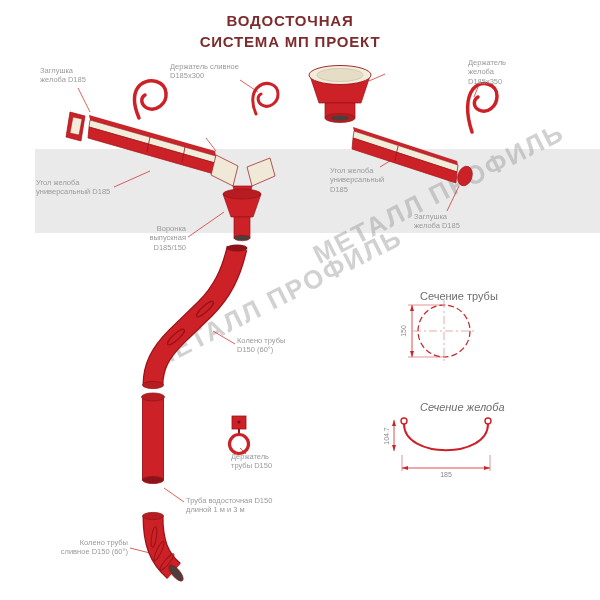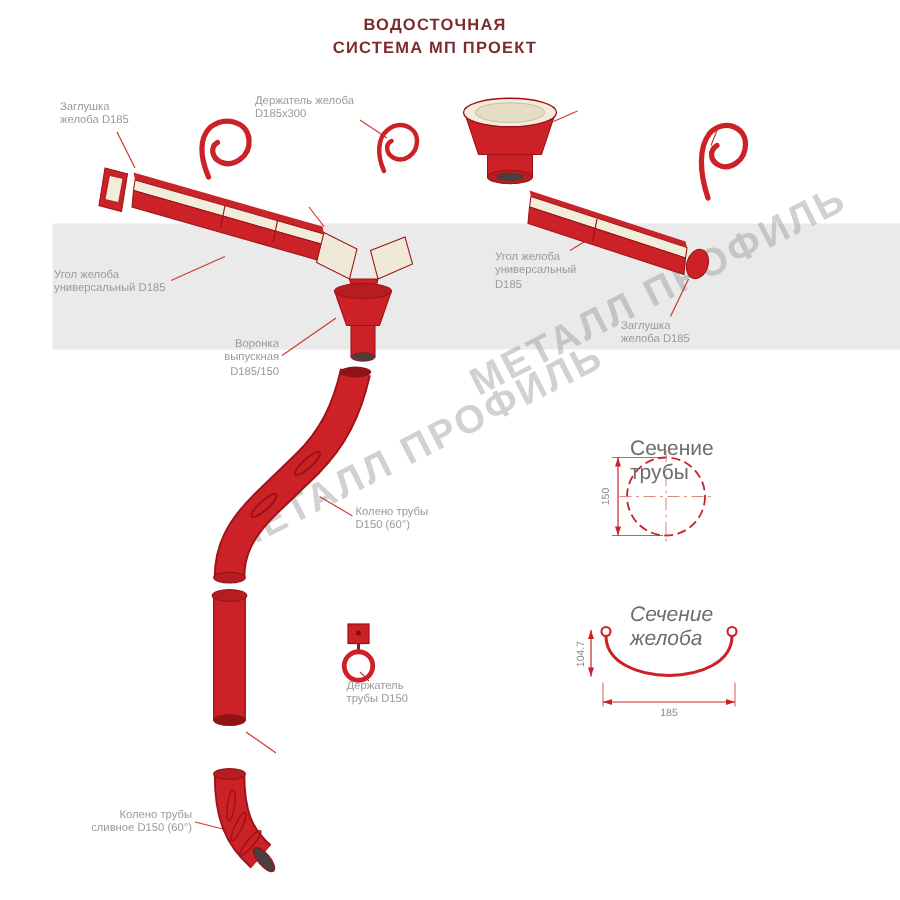--- a/index.html
+++ b/index.html
@@ -10,28 +10,28 @@
   .band { position:absolute; left:35px; top:149px; width:565px; height:84px; background:#eaeaea; }
   .watermark {
     position:absolute; color:#9a9a9a; opacity:0.45; font-weight:bold;
     font-size:26px; letter-spacing:2px; transform:rotate(-27deg);
     white-space:nowrap; pointer-events:none;
   }
   .wm1 { left:138px; top:283px; }
   .wm2 { left:300px; top:178px; }
   .title {
     position:absolute; left:140px; top:10px; width:300px; text-align:center;
-    color:#7d2b2c; font-weight:bold; font-size:11px; letter-spacing:0.8px; line-height:1.4;
+    color:#7d2b2c; font-weight:bold; font-size:15px; letter-spacing:0.8px; line-height:1.4;
   }
   .title span { display:block; }
   .lbl {
     position:absolute; font-size:7.5px; line-height:1.25; color:#9a9a9a;
   }
   .lbl.right { text-align:right; }
-  .section-title { position:absolute; font-size:14px; color:#6e6e6e; }
+  .section-title { position:absolute; font-size:11px; color:#6e6e6e; }
   svg.diagram { position:absolute; left:0; top:0; }
   svg text { font-family:"Liberation Sans", sans-serif; }
 </style>
 </head>
 <body>
 
 <div class="canvas">
 
   <div class="band"></div>
 
@@ -171,25 +171,27 @@
       <text transform="rotate(-90 389 436)" x="389" y="436" font-size="7" fill="#8a8a8a" text-anchor="middle">104.7</text>
     </g>
   </svg>
 
   <div class="title">
     <span>ВОДОСТОЧНАЯ</span>
     <span>СИСТЕМА МП ПРОЕКТ</span>
   </div>
 
   <div class="lbl" style="left:40px; top:66px; width:56px;">Заглушка желоба D185</div>
-  <div class="lbl" style="left:170px; top:62px; width:72px;">Держатель желоба D185х300</div>
+  <div class="lbl" style="left:170px; top:62px; width:72px;">Держатель сливное D185х300</div>
+  <div class="lbl" style="left:468px; top:58px; width:52px;">Держатель желоба D185х350</div>
   <div class="lbl" style="left:36px; top:178px; width:80px;">Угол желоба универсальный D185</div>
   <div class="lbl" style="left:330px; top:166px; width:58px;">Угол желоба универсальный D185</div>
   <div class="lbl" style="left:414px; top:212px; width:56px;">Заглушка желоба D185</div>
   <div class="lbl right" style="left:128px; top:224px; width:58px;">Воронка выпускная D185/150</div>
   <div class="lbl" style="left:237px; top:336px; width:56px;">Колено трубы D150 (60°)</div>
   <div class="lbl" style="left:231px; top:452px; width:52px;">Держатель трубы D150</div>
+  <div class="lbl" style="left:186px; top:496px; width:100px;">Труба водосточная D150 длиной 1 м и 3 м</div>
   <div class="lbl right" style="left:52px; top:538px; width:76px;">Колено трубы сливное D150 (60°)</div>
 
   <div class="section-title" style="left:420px; top:290px; width:90px;">Сечение трубы</div>
   <div class="section-title" style="left:420px; top:401px; width:90px;font-style:italic;">Сечение желоба</div>
 
 </div>
 
 </body></html>

